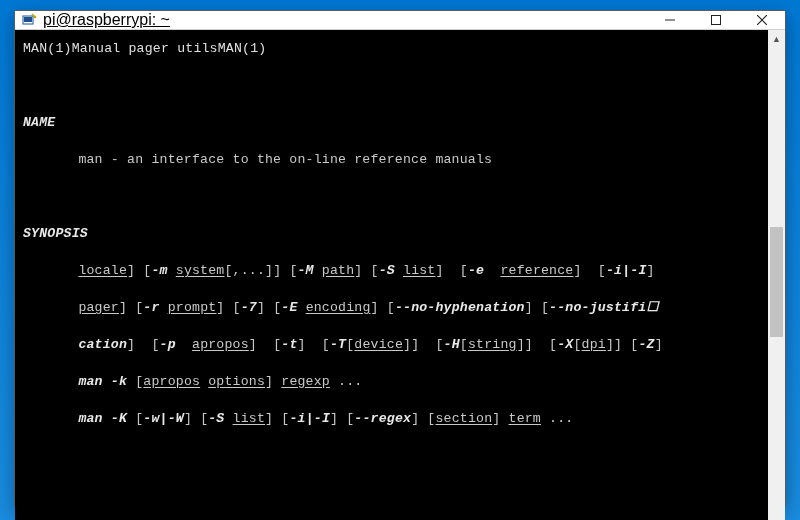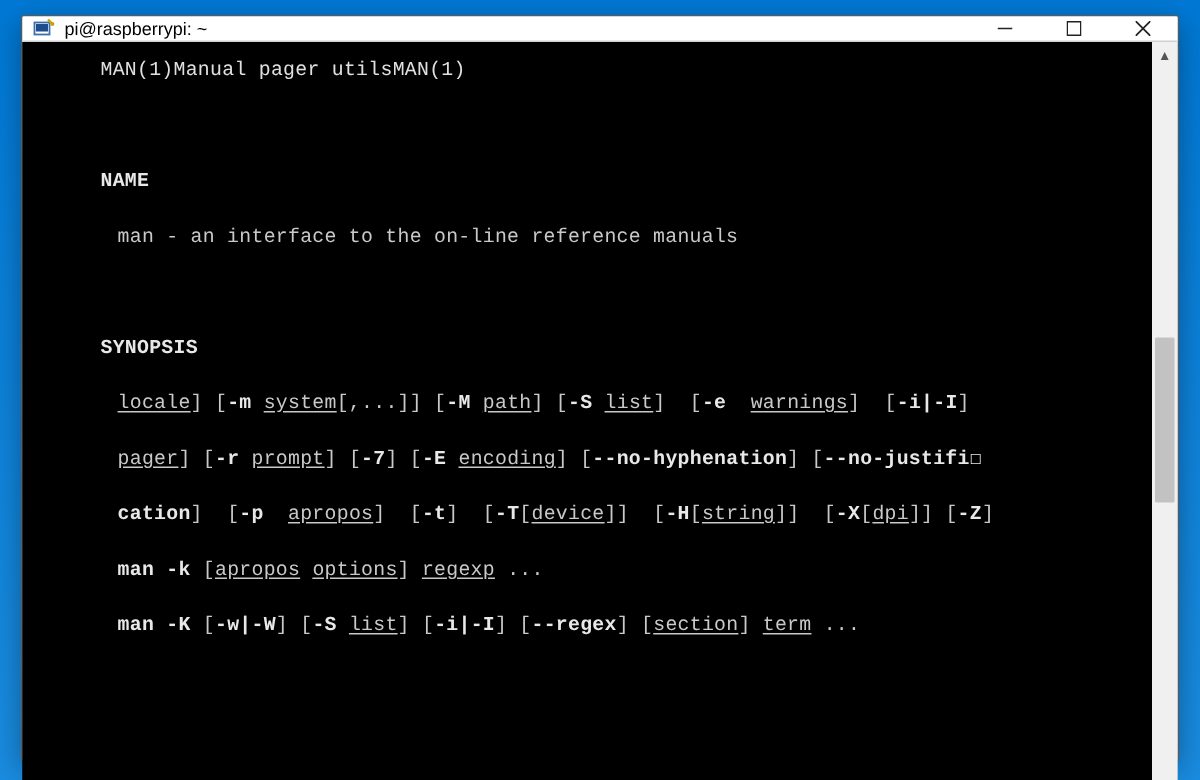--- a/index.html
+++ b/index.html
@@ -33,23 +33,24 @@
     border-bottom: 1px solid #d0d0d0;
     user-select: none;
   }
   .titlebar-icon {
     width: 16px; height: 16px;
     margin-right: 6px;
     display: inline-flex;
     align-items: center; justify-content: center;
   }
   .titlebar-title {
-    font-size: 12px;
+    font-size: 16px;
     color: #000;
     flex: 1;
+    text-decoration: underline;
   }
   .win-controls { display: flex; height: 100%; }
   .win-btn {
     width: 46px;
     display: flex;
     align-items: center;
     justify-content: center;
     font-size: 13px;
     color: #222;
     cursor: pointer;
@@ -81,25 +82,25 @@
   }
   .sb-btn {
     height: 17px;
     background: #f0f0f0;
     display:flex; align-items:center; justify-content:center;
     font-size: 9px;
     color: #555;
   }
   .sb-track { flex:1; background:#f0f0f0; position:relative; }
   .sb-thumb { position:absolute; left:2px; right:2px; top:180px; height:110px; background:#c2c2c2; border-radius:1px; }
-  .b { font-weight: bold; color:#e8e8e8; }
+  .b { font-weight: bold; color:#e8e8e8;font-style:italic; }
   .u { text-decoration: underline; text-underline-offset: 2px; }
   .hdr-row { display:flex; justify-content: space-between; }
   .hdr-row span { color:#e0e0e0; }
-  .line { display: block; margin-left: 44px; }
+  .line { display: block; }
   .ind { padding-left: 7ch; display:block; text-indent:0; }
 </style>
 </head>
 <body>
 
 <div class="window">
   <div class="titlebar">
     <span class="titlebar-icon">
       <svg viewBox="0 0 16 16">
           <rect x="2" y="4" width="10" height="8" fill="#ffffff" stroke="#3a6fb0" stroke-width="1.2"></rect>
@@ -129,21 +130,21 @@
     </div>
   </div>
 
   <div class="terminal-wrap">
     <div class="terminal"><span class="line hdr-row"><span>MAN(1)</span><span>Manual pager utils</span><span>MAN(1)</span></span>
 <span class="line"> </span>
 <span class="line b">NAME</span>
 <span class="ind">man - an interface to the on-line reference manuals</span>
 <span class="line"> </span>
 <span class="line b">SYNOPSIS</span>
-<span class="ind"><span class="u">locale</span>] [<span class="b">-m</span> <span class="u">system</span>[,...]] [<span class="b">-M</span> <span class="u">path</span>] [<span class="b">-S</span> <span class="u">list</span>]  [<span class="b">-e</span>  <span class="u">warnings</span>]  [<span class="b">-i|-I</span>]</span>
+<span class="ind"><span class="u">locale</span>] [<span class="b">-m</span> <span class="u">system</span>[,...]] [<span class="b">-M</span> <span class="u">path</span>] [<span class="b">-S</span> <span class="u">list</span>]  [<span class="b">-e</span>  <span class="u">reference</span>]  [<span class="b">-i|-I</span>]</span>
 <span class="ind"><span class="u">pager</span>] [<span class="b">-r</span> <span class="u">prompt</span>] [<span class="b">-7</span>] [<span class="b">-E</span> <span class="u">encoding</span>] [<span class="b">--no-hyphenation</span>] [<span class="b">--no-justifi☐</span></span>
 <span class="ind"><span class="b">cation</span>]  [<span class="b">-p</span>  <span class="u">apropos</span>]  [<span class="b">-t</span>]  [<span class="b">-T</span>[<span class="u">device</span>]]  [<span class="b">-H</span>[<span class="u">string</span>]]  [<span class="b">-X</span>[<span class="u">dpi</span>]] [<span class="b">-Z</span>]</span>
 <span class="ind"><span class="b">man</span> <span class="b">-k</span> [<span class="u">apropos</span> <span class="u">options</span>] <span class="u">regexp</span> <span>...</span></span>
 <span class="ind"><span class="b">man</span> <span class="b">-K</span> [<span class="b">-w|-W</span>] [<span class="b">-S</span> <span class="u">list</span>] [<span class="b">-i|-I</span>] [<span class="b">--regex</span>] [<span class="u">section</span>] <span class="u">term</span> <span>...</span></span>
 
 
 
 
 
 

